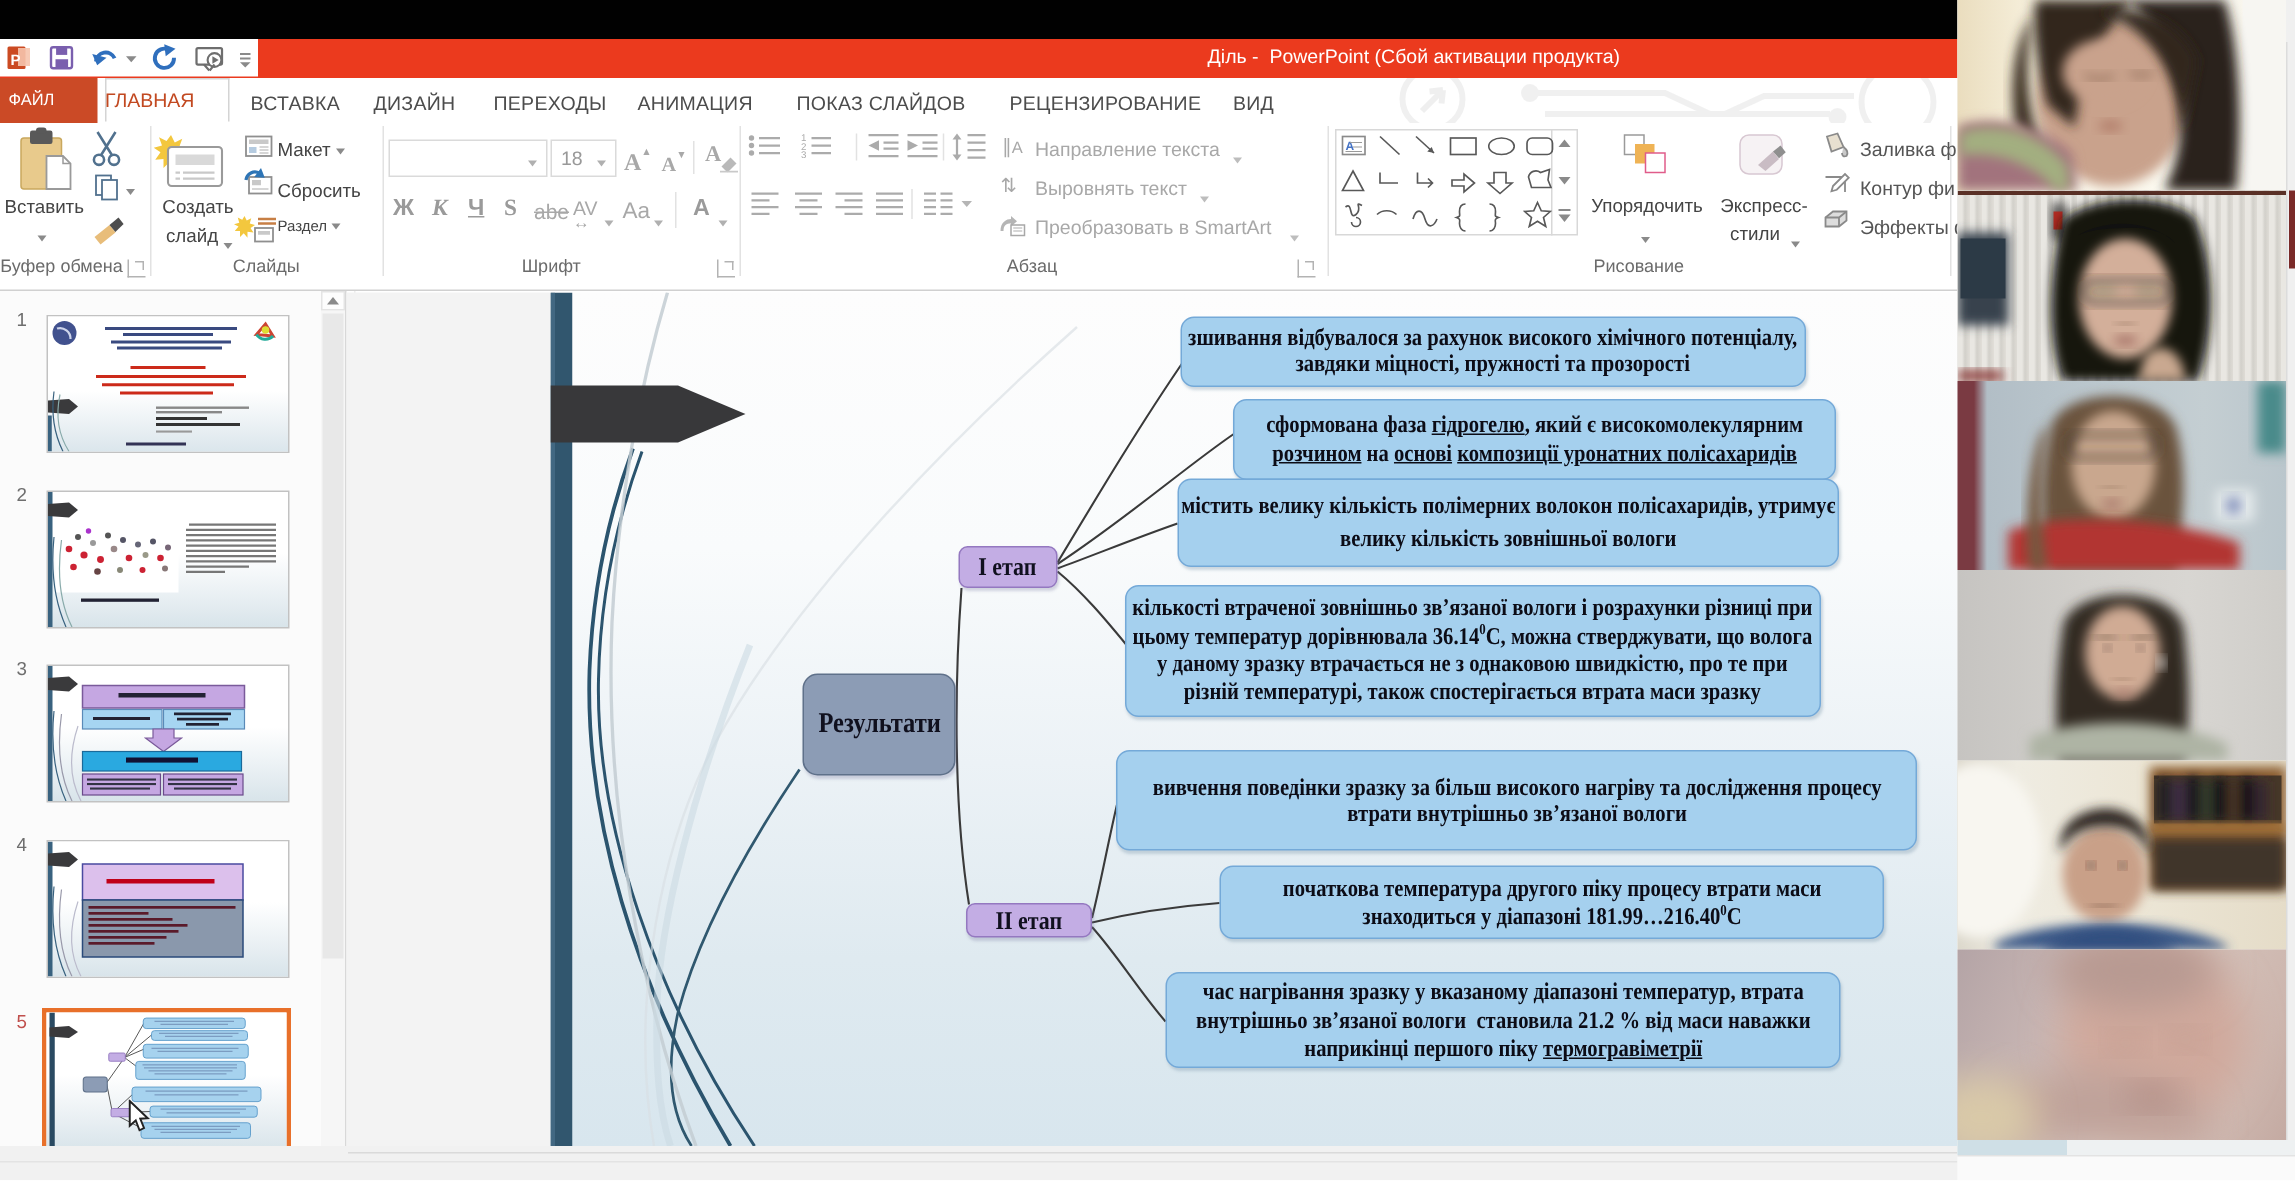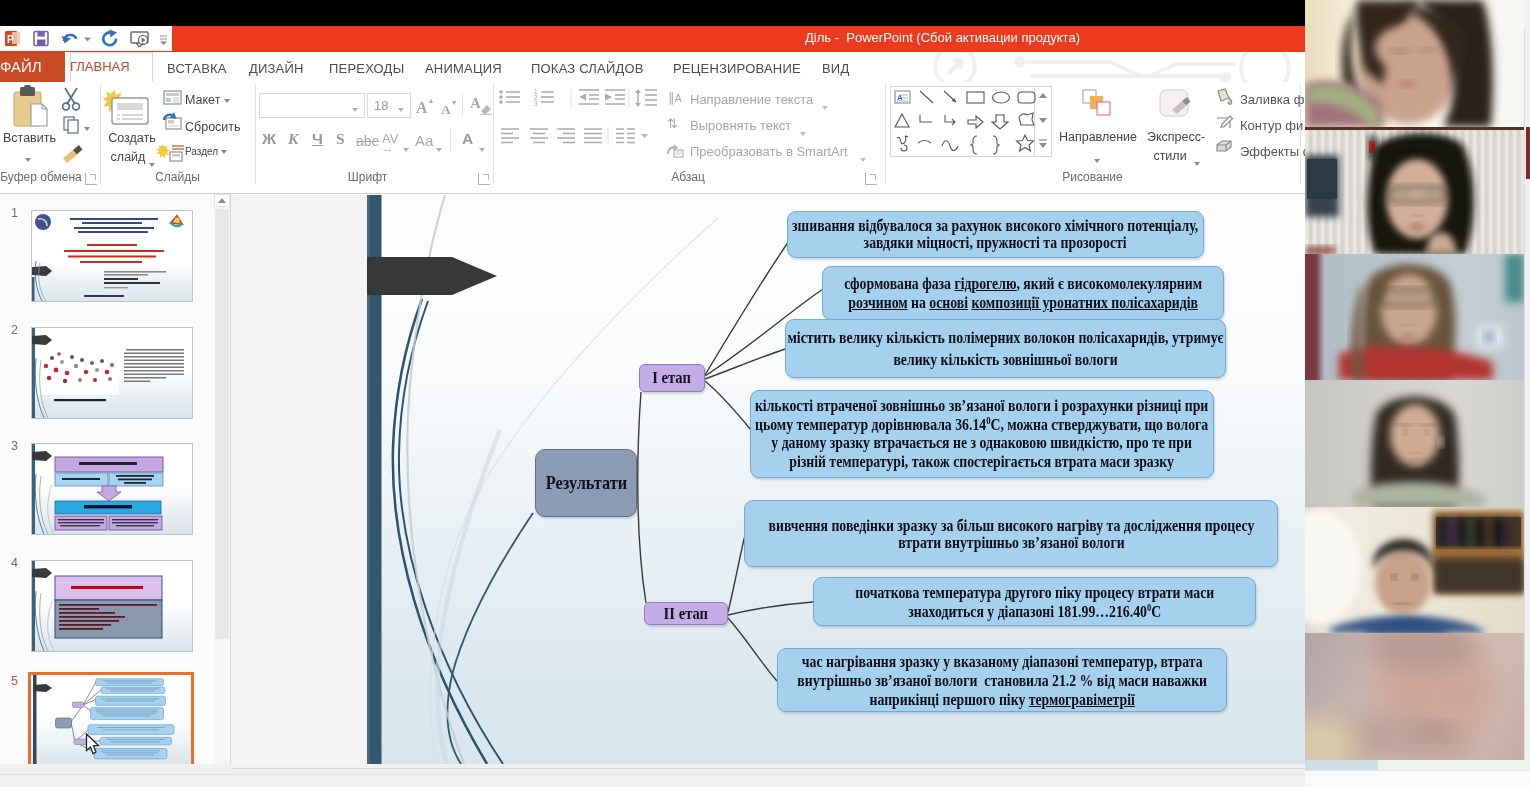--- a/index.html
+++ b/index.html
@@ -57,21 +57,21 @@
   <path d="M140 10 h90 l30 14 h80"></path>
         <path d="M150 24 h120 l26 -12 h60"></path>
  </g>
  <g fill="#e3e3e3">
         <circle cx="140" cy="10" r="6"></circle>
         <circle cx="345" cy="26" r="6"></circle>
       </g>
  <path d="M68 22 L82 8 M82 8 l-9 1 M82 8 l-1 9" stroke="#e0e0e0" stroke-width="4" fill="none"></path>
 </svg>
 <div class="abs" style="left:0;top:52px;width:65px;height:30px;background:#cb4a26"></div>
-<div class="abs" style="left:0;top:52px;width:42px;height:30px;color:#fff;font-size:15px;text-align:left;line-height:30px">ФАЙЛ</div>
+<div class="abs" style="left:0;top:52px;width:42px;height:30px;color:#fff;font-size:11px;text-align:center;line-height:30px">ФАЙЛ</div>
 <div class="abs" style="left:70px;top:52px;width:83px;height:29px;background:#fff;border:1px solid #d4d4d4;border-bottom:none;box-sizing:border-box"></div>
 <div class="abs" style="left:70px;top:52px;width:83px;height:30px;color:#c24921;font-size:13px;text-align:left;line-height:30px">ГЛАВНАЯ</div>
 <div class="abs tab" style="left:167px;top:61px">ВСТАВКА</div>
 <div class="abs tab" style="left:249px;top:61px">ДИЗАЙН</div>
 <div class="abs tab" style="left:329px;top:61px">ПЕРЕХОДЫ</div>
 <div class="abs tab" style="left:425px;top:61px">АНИМАЦИЯ</div>
 <div class="abs tab" style="left:531px;top:61px">ПОКАЗ СЛАЙДОВ</div>
 <div class="abs tab" style="left:673px;top:61px">РЕЦЕНЗИРОВАНИЕ</div>
 <div class="abs tab" style="left:822px;top:61px">ВИД</div>
 
@@ -267,21 +267,21 @@
  <polygon points="3,30 11,30 7,35" fill="#8a8a8a"></polygon>
  <path d="M3 52 h8" stroke="#8a8a8a" stroke-width="1.2"></path>
  <polygon points="3,55 11,55 7,60" fill="#8a8a8a"></polygon>
 </svg>
 
 <svg class="abs" style="left:1080px;top:88px" width="36" height="34" viewBox="0 0 36 34">
  <rect x="3" y="2" width="13" height="13" fill="#fff" stroke="#9a9a9a"></rect>
  <rect x="10" y="8" width="13" height="13" fill="#efb355"></rect>
  <rect x="17" y="14" width="13" height="13" fill="#fff" stroke="#e05c8a"></rect>
 </svg>
-<div class="abs" style="left:1052px;top:130px;width:92px;font-size:12.5px;color:#444;text-align:center">Направление</div>
+<div class="abs" style="left:1052px;top:130px;width:92px;font-size:12.5px;color:#444;text-align:center">Упорядочить</div>
 <div class="abs" style="left:1094px;top:151px"><span class="dd"></span></div>
 
 <svg class="abs" style="left:1158px;top:88px" width="38" height="36" viewBox="0 0 38 36">
  <rect x="2" y="2" width="28" height="26" rx="6" fill="#f6f2f4" stroke="#d8c8d2"></rect>
  <path d="M14 22 l10 -9 4 5 -9 8 z" fill="#c9bcc4"></path>
  <path d="M24 13 l5 -4 3.5 4.5 -4.5 4 z" fill="#8f8f8f"></path>
 </svg>
 <div class="abs" style="left:1140px;top:130px;width:72px;font-size:12.5px;color:#444;text-align:center">Экспресс-</div>
 <div class="abs" style="left:1140px;top:149px;width:60px;font-size:12.5px;color:#444;text-align:center">стили</div>
 <div class="abs" style="left:1194px;top:154px"><span class="dd"></span></div>

